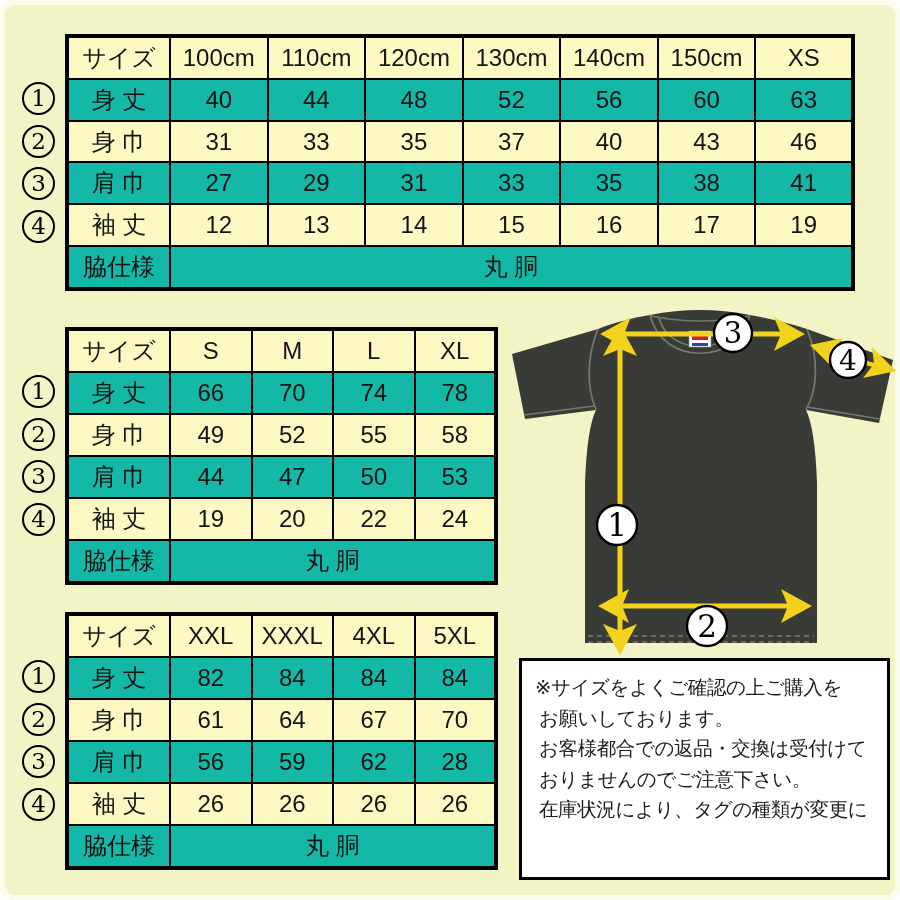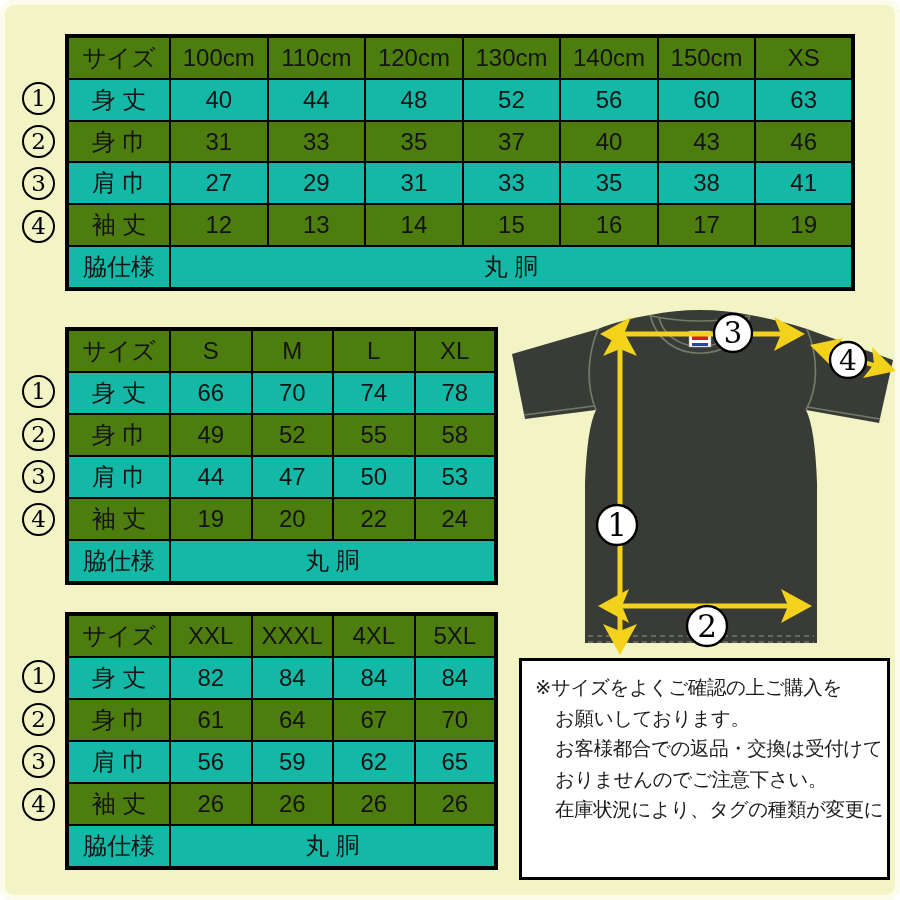--- a/index.html
+++ b/index.html
@@ -18,40 +18,40 @@
     background:#ffffff;border:4px solid #000;
   }
   table.size-table td{
     border:2px solid #000;text-align:center;vertical-align:middle;
     font-size:24px;color:#141414;padding:0;overflow:hidden;white-space:nowrap;
   }
   table.t1{left:65px;top:34px;width:790px;height:257px;}
   table.t2{left:65px;top:327px;width:433px;height:258px;}
   table.t3{left:65px;top:612px;width:433px;height:258px;}
   col.c-label{width:103px;}
-  tr.gray td{background:#4d7c0f;}
+  tr.gray td{background:#fef9c3;}
   tr.white td{background:#14b8a6;}
   td.hdr{font-size:23px;}
   
   .marker{
     position:absolute;left:22px;width:33px;height:33px;box-sizing:border-box;
     border:2px solid #000;border-radius:50%;
     display:flex;align-items:center;justify-content:center;
     font-family:"DejaVu Serif","Liberation Serif",serif;
     font-size:23px;color:#000;background:transparent;line-height:1;
   }
   
   .note-box{
     position:absolute;left:519px;top:658px;width:371px;height:222px;
     box-sizing:border-box;background:#ffffff;border:3px solid #000;
     padding:11px 12px 0 13px;
     font-size:19.5px;line-height:30.5px;letter-spacing:-0.4px;color:#1c1c1c;
   }
   .note-line{white-space:nowrap;}
-  .note-line.indent{margin-left:20px;}
+  .note-line.indent{margin-left:4px;}
   
   svg.tshirt{position:absolute;left:500px;top:298px;width:400px;height:362px;}
   .circ-digit{
     font-family:"DejaVu Serif","Liberation Serif",serif;
     fill:#000;text-anchor:middle;
   }
 </style>
 </head>
 <body>
 
@@ -205,21 +205,21 @@
     <td>61</td>
     <td>64</td>
     <td>67</td>
     <td>70</td>
   </tr>
   <tr class="white">
     <td>肩 巾</td>
     <td>56</td>
     <td>59</td>
     <td>62</td>
-    <td>65</td>
+    <td>28</td>
   </tr>
   <tr class="gray">
     <td>袖 丈</td>
     <td>26</td>
     <td>26</td>
     <td>26</td>
     <td>26</td>
   </tr>
   <tr class="white">
     <td>脇仕様</td>

